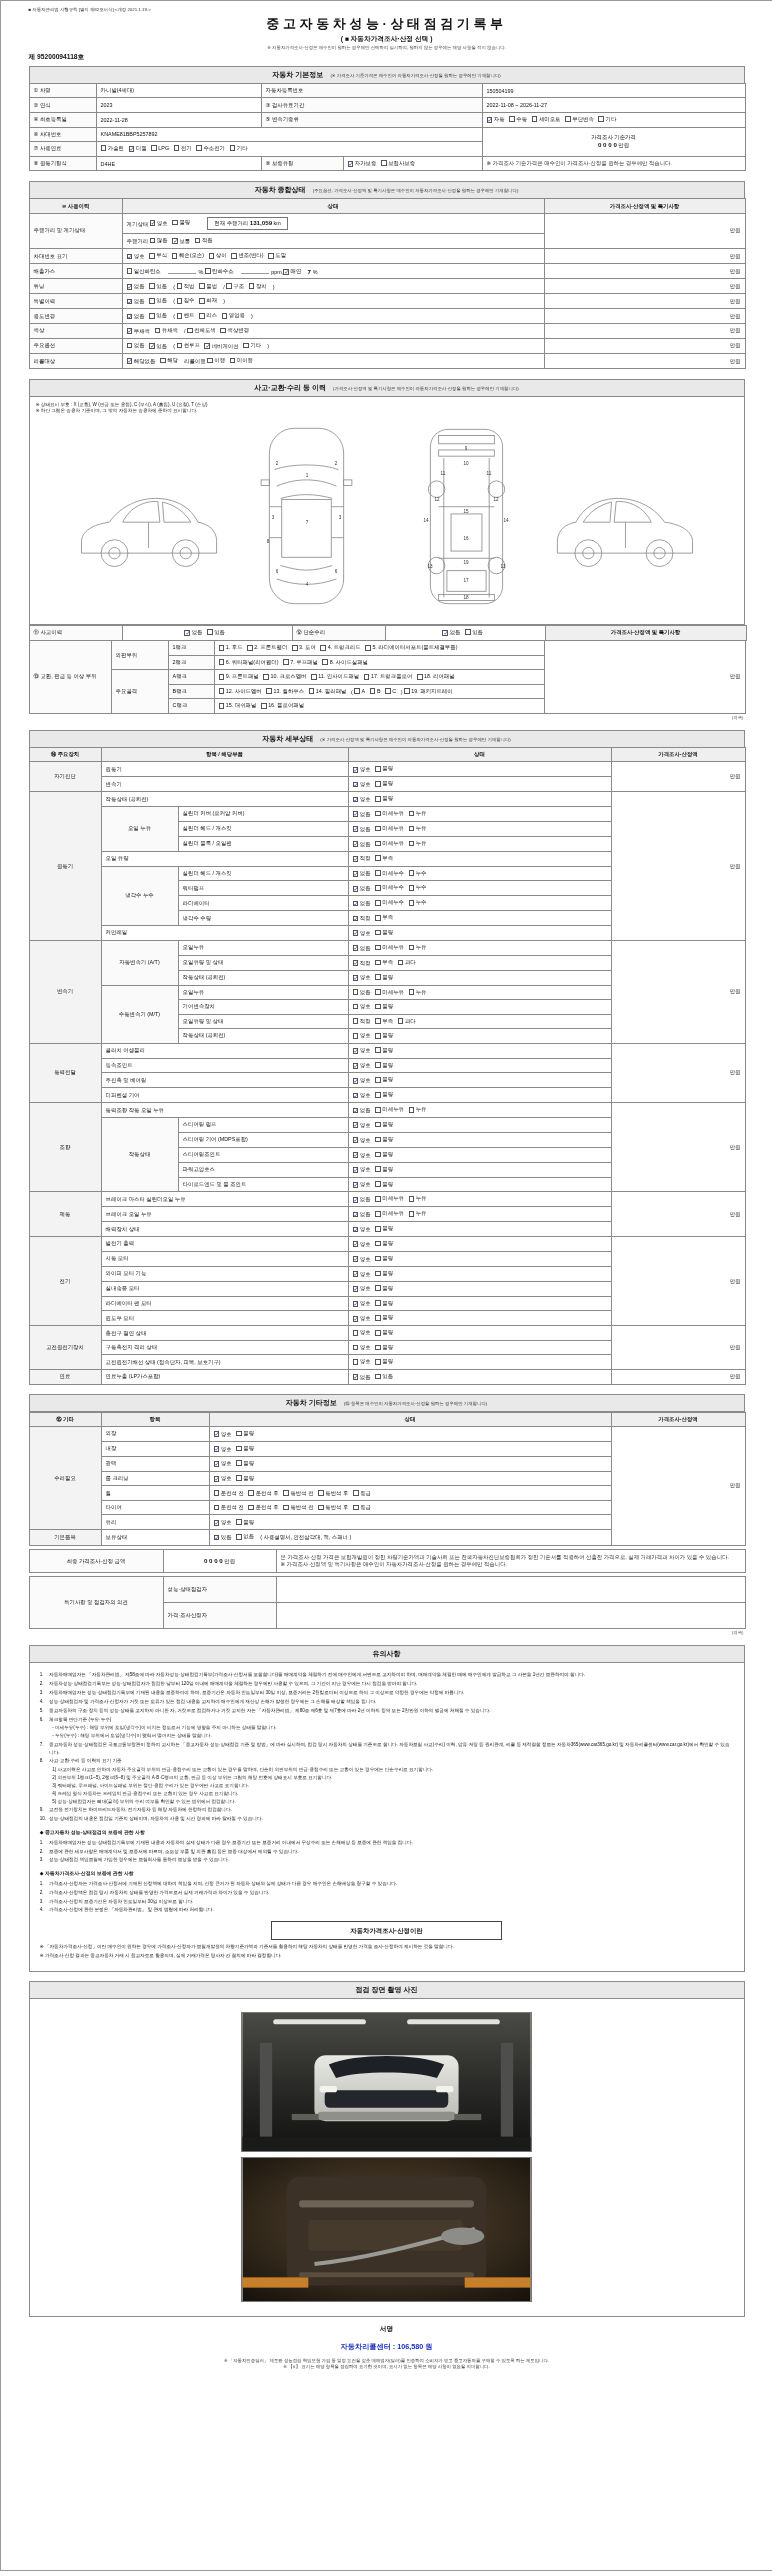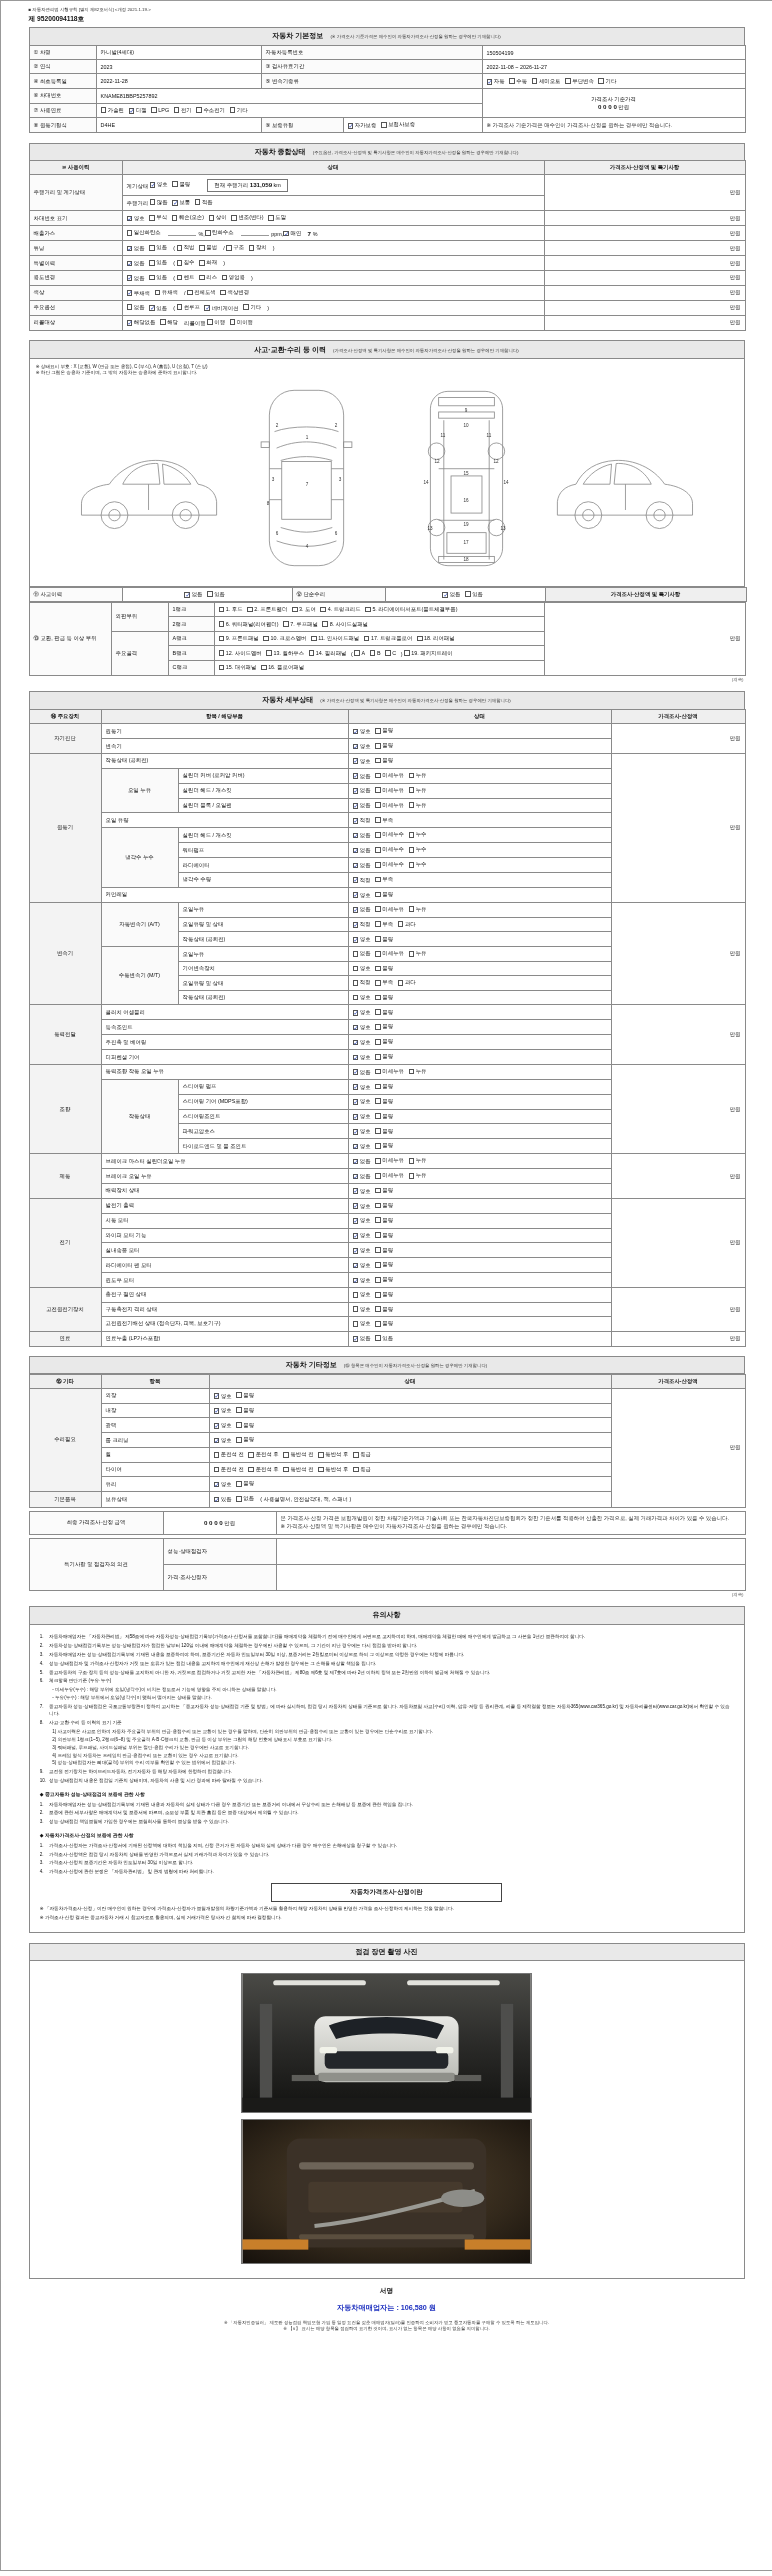--- a/index.html
+++ b/index.html
@@ -57,20 +57,25 @@
   svg.cardiag path, svg.cardiag rect, svg.cardiag circle, svg.cardiag line{fill:none;stroke:#8a8a8a;stroke-width:1.6;}
 </style>
 </head>
 <body>
 
 <div class="page">
 <div class="sheet">
 
   <div class="formref">■ 자동차관리법 시행규칙 [별지 제82호서식] &lt;개정 2021.1.19.&gt;</div>
 
+  <div class="titlewrap">
+    <h1>중고자동차성능·상태점검기록부</h1>
+    <div class="subtitle">( ■ 자동차가격조사·산정 선택 )</div>
+    <div class="subnote">※ 자동차가격조사·산정은 매수인이 원하는 경우에만 선택하여 실시하며, 원하지 않는 경우에는 해당 사항을 적지 않습니다.</div>
+  </div>
   <div class="docno">제 95200094118호</div>
 
   <div class="secband">
     <span>자동차 기본정보</span>
     <span class="secnote">(※ 가격조사 기준가격은 매수인이 자동차가격조사·산정을 원하는 경우에만 기재합니다)</span>
   </div>
   <table class="grid">
         <colgroup>
           <col style="width:67px">
           <col style="width:165px">
@@ -1384,21 +1389,21 @@
       <path d="M140,206 C240,196 340,168 452,138" stroke="#9a9a94" stroke-width="8" fill="none"></path>
       <ellipse cx="428" cy="152" rx="42" ry="17" fill="#8d8d88"></ellipse>
       <rect x="0" y="232" width="128" height="20" fill="#c87f2a"></rect>
       <rect x="432" y="232" width="128" height="20" fill="#c87f2a"></rect>
       <rect x="110" y="222" width="340" height="10" rx="4" fill="#5a4e3e"></rect>
     </svg>
   </div>
 
   <div class="signline">서명</div>
   <div class="fee">
-    <span>자동차매매업자는 :</span>
+    <span>자동차리콜센터 :</span>
     <span>106,580 원</span>
   </div>
   <div class="footnote">※ 「자동차인증딜러」 제도란 성능점검 책임보험 가입 등 일정 요건을 갖춘 매매업자(딜러)를 인증하여 소비자가 믿고 중고자동차를 구매할 수 있도록 하는 제도입니다.</div>
   <div class="footnote">※ 【∨】 표시는 해당 항목을 점검하여 표기한 것이며, 표시가 없는 항목은 해당 사항이 없음을 의미합니다.</div>
 
 </div>
 </div>
 
 
 </body></html>

